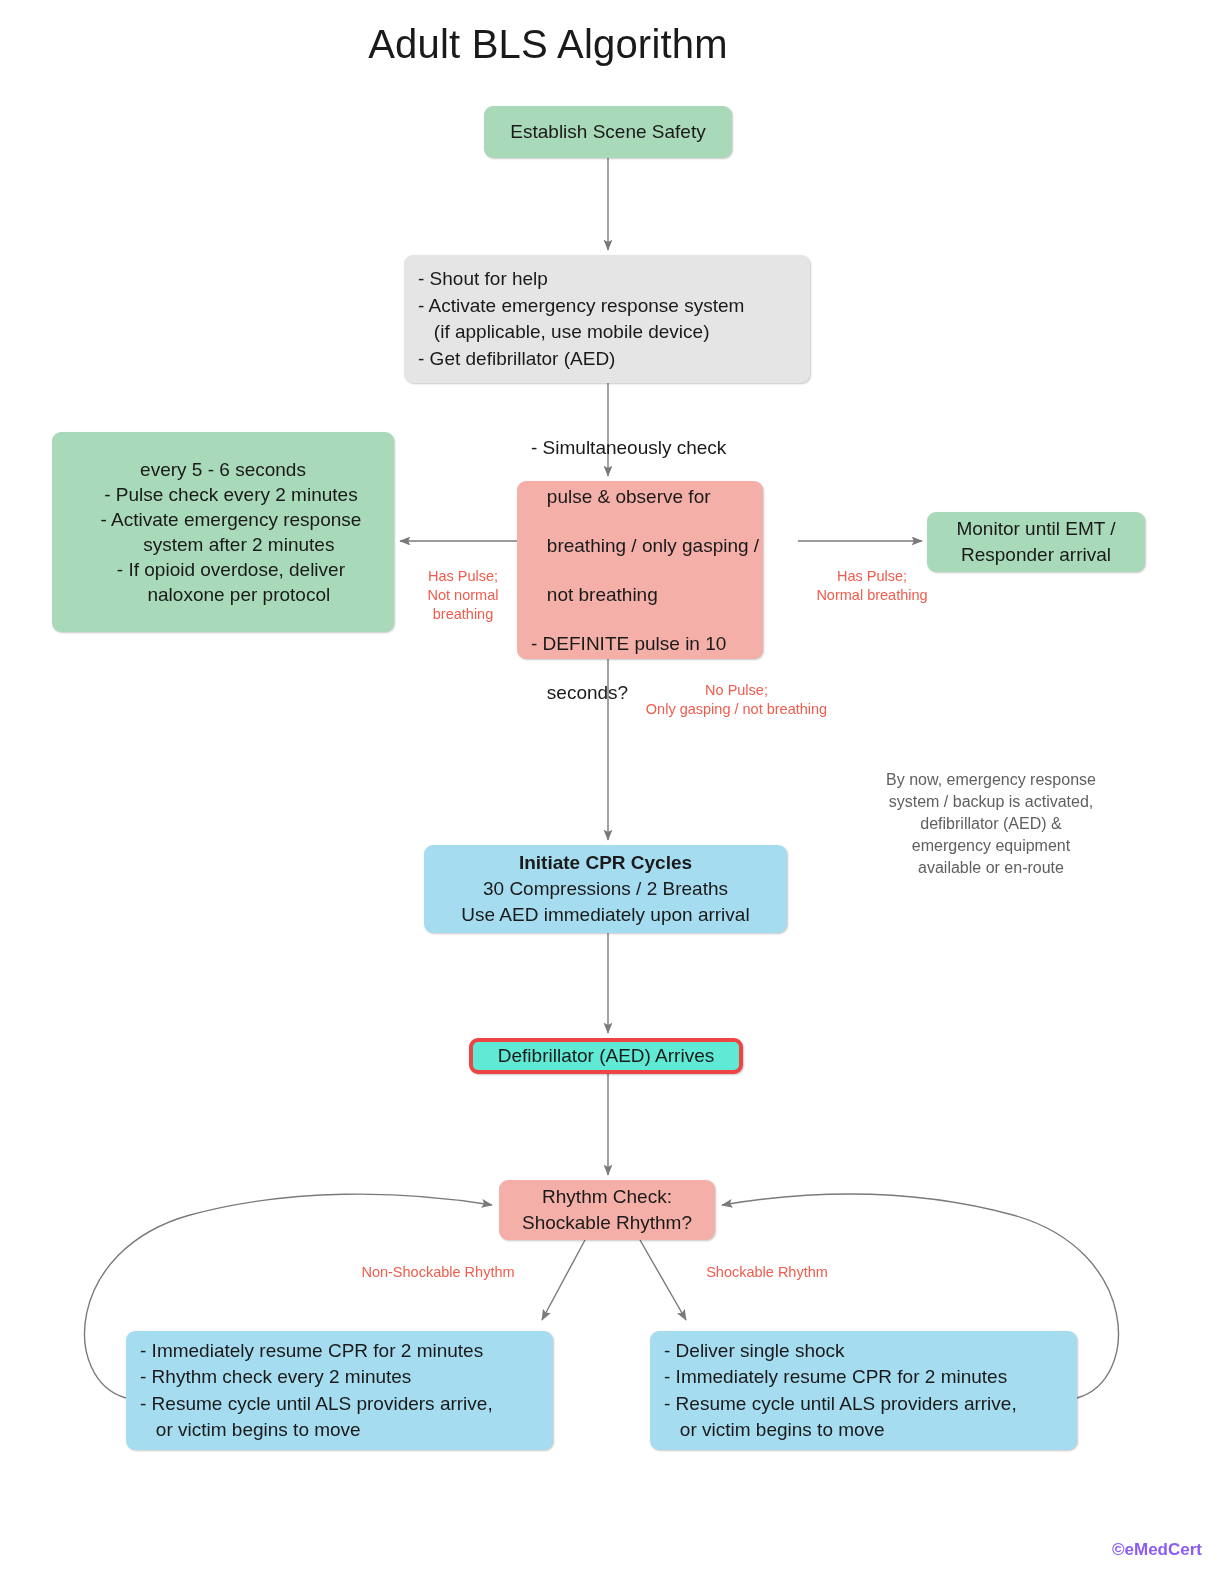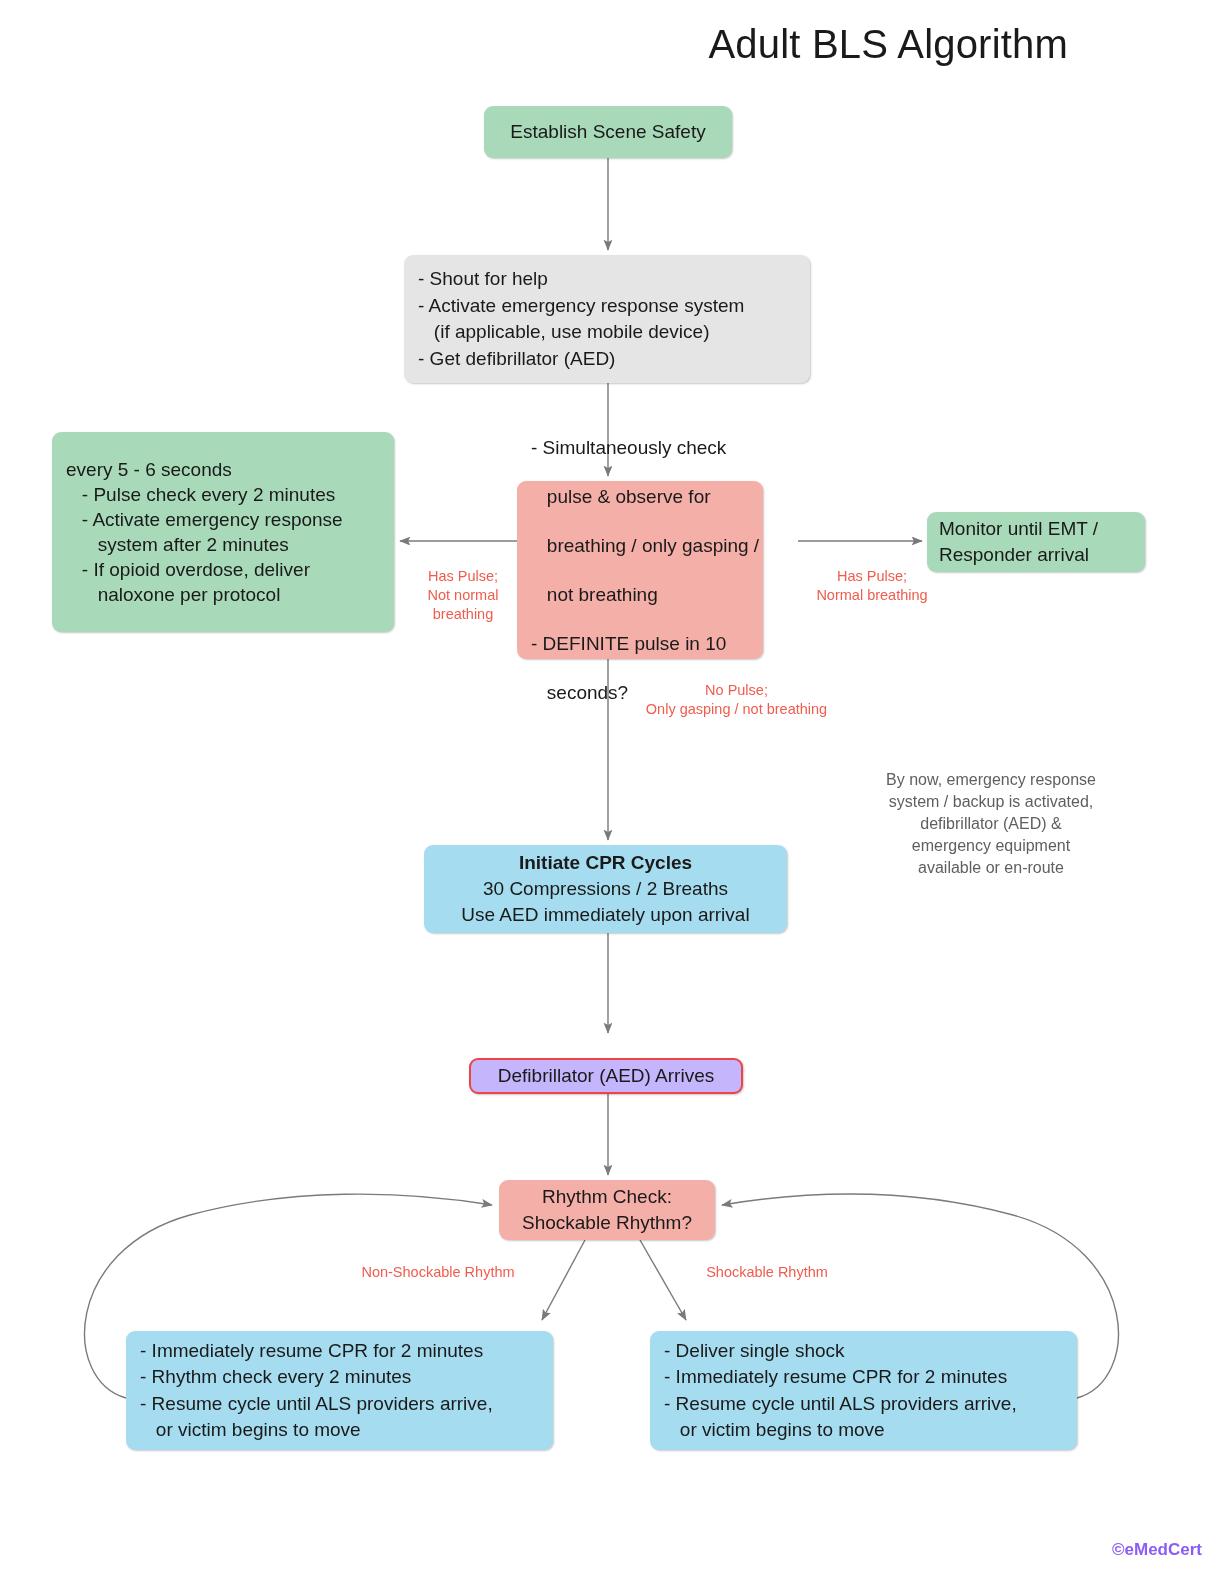--- a/index.html
+++ b/index.html
@@ -31,32 +31,32 @@
     box-sizing: border-box;
     border-radius: 9px;
     display: flex;
     flex-direction: column;
     justify-content: center;
     box-shadow: 1px 1px 2px rgba(0,0,0,0.22);
   }
   .node .line {
     white-space: pre;
   }
-  .green  { background: #a8d9b8; }
+  .green  { background: #a8d9b8; text-align: center; }
   .purple { background: #e5e5e5; }
   .pink   { background: #f4b0a8; }
   .blue   { background: #a6dcf0; }
-  .grey   { background: #c4b5fd; border: 2px solid #ef4444; margin-top: 20px; }
+  .grey   { background: #5eead4; border: 4px solid #ef4444; }
 
   #title {
     position: absolute;
-    left: 4px;
+    left: 16px;
     top: 22px;
     width: 1064px;
-    text-align: right;
+    text-align: center;
     font-size: 40px;
     font-weight: 400;
     letter-spacing: 0.2px;
   }
   .edge-label {
     position: absolute;
     color: #f05c4d;
     font-size: 14.5px;
     line-height: 19px;
     text-align: center;

